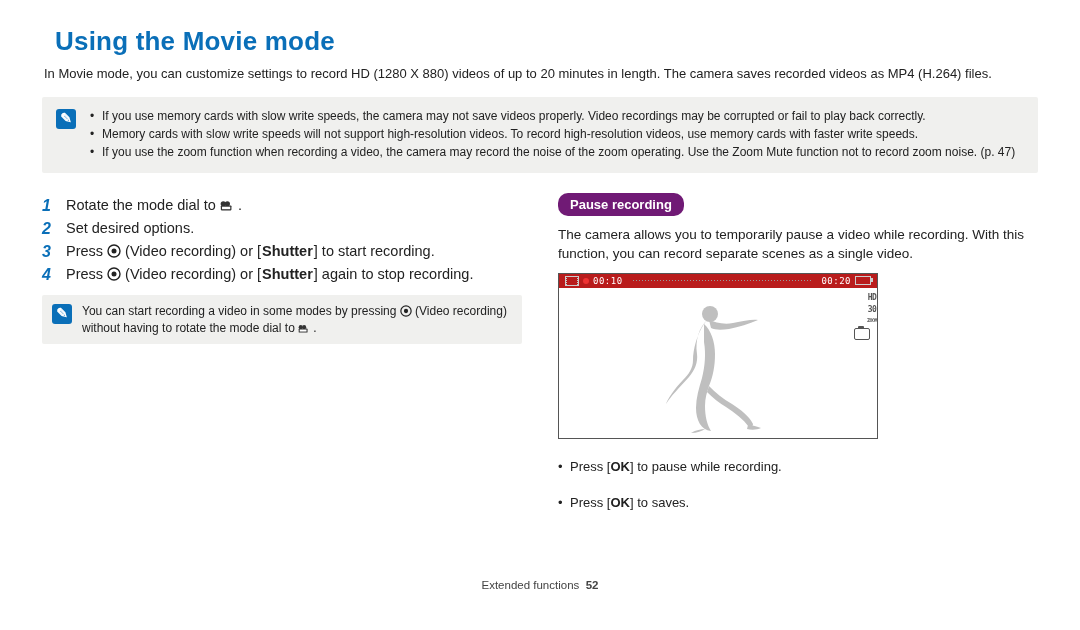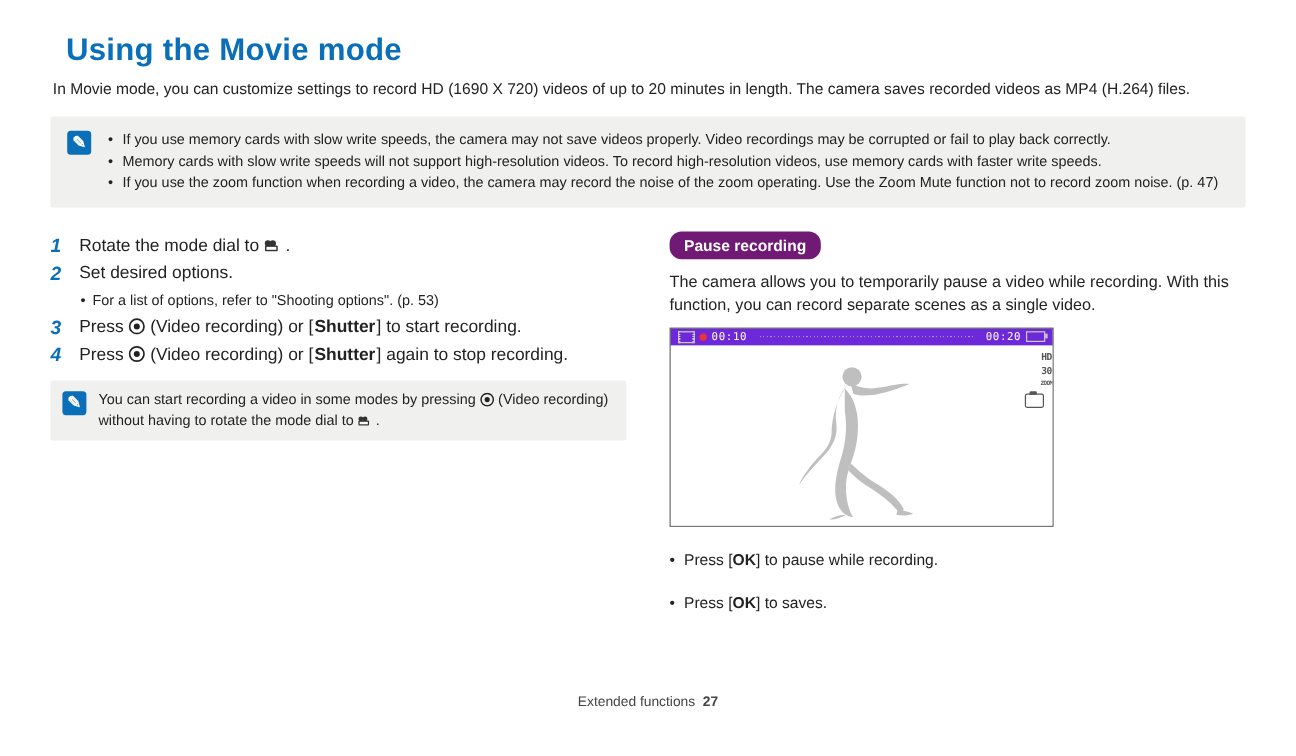--- a/index.html
+++ b/index.html
@@ -140,21 +140,21 @@
     margin: 4px 0 10px 0;
   }
   .preview {
     width: 320px;
     border: 1px solid #555;
     background: #fff;
     box-sizing: border-box;
   }
   .preview-top {
     height: 14px;
-    background: #6d28d9;
+    background: #b91c1c;
     display: flex;
     align-items: center;
     gap: 4px;
     padding: 0 6px;
     color: #fff;
     font-family: monospace;
     font-size: 9px;
     letter-spacing: 0.5px;
   }
   .rec-dot {
@@ -258,21 +258,21 @@
     background: repeating-linear-gradient(#ccc 0 1px, transparent 1px 2px);
   }
   .film-icon::before{left:-1px;} .film-icon::after{right:-1px;}
 </style>
 </head>
 <body>
 
 <div class="page">
 
   <h1 class="title">Using the Movie mode</h1>
-  <div class="intro">In Movie mode, you can customize settings to record HD (1690 X 720) videos of up to 20 minutes in length. The camera saves recorded videos as MP4 (H.264) files.</div>
+  <div class="intro">In Movie mode, you can customize settings to record HD (1280 X 880) videos of up to 20 minutes in length. The camera saves recorded videos as MP4 (H.264) files.</div>
 
   <div class="notebox">
     <div class="note-icon">
       <svg width="14" height="14" viewBox="0 0 24 24" fill="none" stroke="#fff" stroke-width="2.5">
         <path d="M4 4 L20 20 M20 4 L4 20" stroke-linecap="round" opacity="0"></path>
         <path d="M3 5 h14 l4 4 -4 4 H3 Z" fill="none" stroke="#fff" transform="scale(0)"></path>
       </svg>
       <span style="position:absolute;">✎</span>
     </div>
     <div class="note-body">
@@ -298,21 +298,20 @@
                   <rect x="1" y="7" width="13" height="6" rx="1" fill="#333"></rect>
                   <rect x="2.5" y="8.5" width="10" height="3" fill="#fff"></rect>
                 </svg>
               </span><span>.</span>
           </span>
         </div>
         <div class="step">
           <span class="num">2</span>
           <span class="step-body">Set desired options.</span>
         </div>
-        <div class="sub-note">For a list of options, refer to "Shooting options". (p. 53)</div>
         <div class="step">
           <span class="num">3</span>
           <span class="step-body">
             <span>Press </span><span class="icon-inline">
                 <svg width="14" height="14" viewBox="0 0 14 14">
                   <circle cx="7" cy="7" r="6" fill="none" stroke="#222" stroke-width="1.4"></circle>
                   <circle cx="7" cy="7" r="2.5" fill="#222"></circle>
                 </svg>
               </span><span> (Video recording) or [</span><span class="shutter">Shutter</span><span>] to start recording.</span>
           </span>
@@ -391,16 +390,16 @@
           <span>Press [</span><span class="okbtn">OK</span><span>] to pause while recording.</span>
         </div>
         <div class="li">
           <span>Press [</span><span class="okbtn">OK</span><span>] to saves.</span>
         </div>
       </div>
     </div>
   </div>
 
   <div class="footer">
-    <span>Extended functions</span>&nbsp;&nbsp;<span class="pnum">27</span>
+    <span>Extended functions</span>&nbsp;&nbsp;<span class="pnum">52</span>
   </div>
 
 </div>
 
 </body></html>

